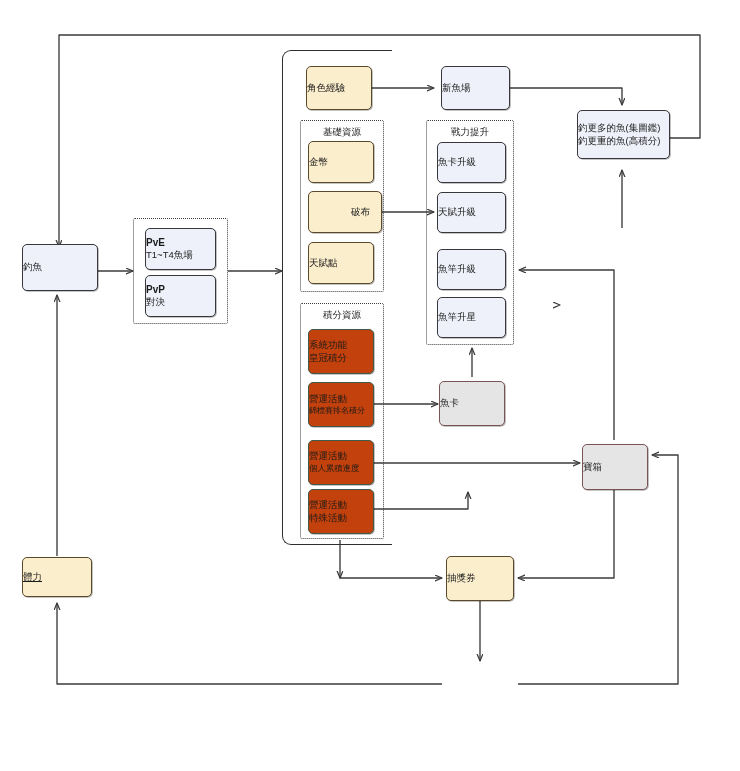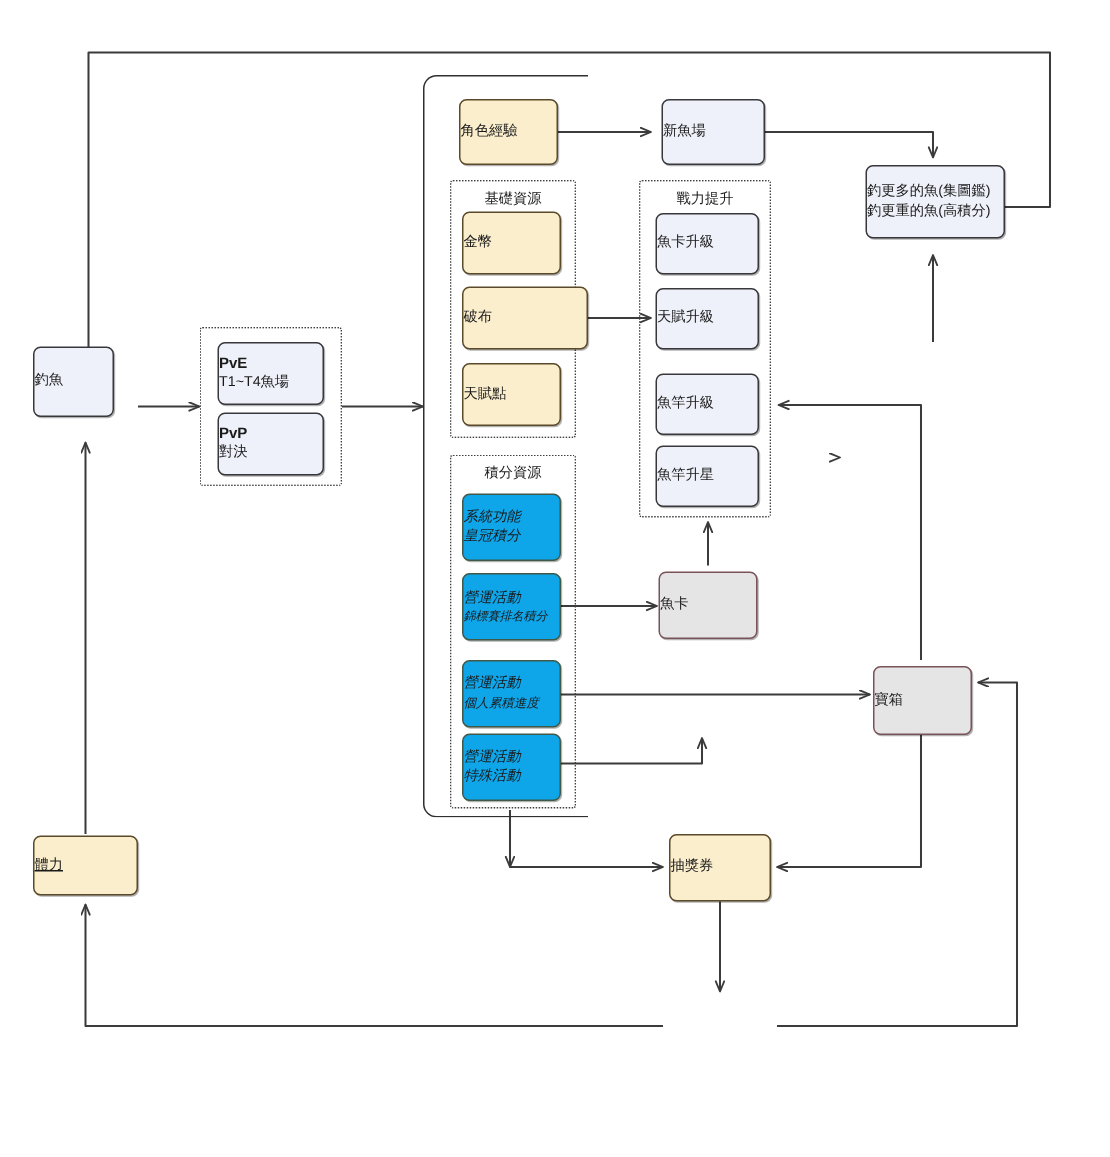--- a/index.html
+++ b/index.html
@@ -15,21 +15,21 @@
     border:1.4px solid #3b3b3b;border-radius:5px;
     display:flex;flex-direction:column;align-items:flex-start;justify-content:center;
     text-align:center;line-height:1.35;
     font-size:9.5px;color:#1a1a1a;
     box-shadow:0.8px 0.8px 0 rgba(0,0,0,0.30);
     z-index:3;
   }
   .node .ln{display:block;white-space:nowrap;}
   .n-blue{background:#eef1f9;border-color:#38383c;}
   .n-orange{background:#fbeecd;border-color:#5b4a2a;}
-  .n-green{background:#0ea5e9;border-color:#3f5a49;font-style:italic;}
+  .n-green{background:#c2410c;border-color:#3f5a49;}
   .n-pink{background:#e5e5e5;border-color:#7a5358;}
   .bold{font-weight:bold;font-size:10px;}
 
   .group{
     position:absolute;box-sizing:border-box;
     border:1.6px dotted #3f3f3f;border-radius:2px;
     background:transparent;z-index:1;
   }
   .group-label{
     position:absolute;width:100%;top:5px;left:0;
@@ -109,21 +109,21 @@
   </div>
 
   <div class="group" style="left:426px;top:120px;width:88px;height:225px;">
     <span class="group-label">戰力提升</span>
   </div>
 
   <div class="group" style="left:300px;top:303px;width:84px;height:236px;">
     <span class="group-label">積分資源</span>
   </div>
 
-  <div class="node n-blue" style="left:22px;top:231px;width:54px;height:47px;">
+  <div class="node n-blue" style="left:22px;top:244px;width:76px;height:47px;">
     <span class="ln">釣魚</span>
   </div>
 
   <div class="node n-blue" style="left:145px;top:228px;width:71px;height:42px;">
     <span class="ln bold">PvE</span>
     <span class="ln">T1~T4魚場</span>
   </div>
 
   <div class="node n-blue" style="left:145px;top:275px;width:71px;height:42px;">
     <span class="ln bold">PvP</span>
@@ -140,21 +140,21 @@
 
   <div class="node n-blue" style="left:577px;top:110px;width:93px;height:49px;">
     <span class="ln">釣更多的魚(集圖鑑)</span>
     <span class="ln">釣更重的魚(高積分)</span>
   </div>
 
   <div class="node n-orange" style="left:308px;top:141px;width:66px;height:42px;">
     <span class="ln">金幣</span>
   </div>
 
-  <div class="node n-orange" style="left:308px;top:191px;width:84px;height:42px;">
+  <div class="node n-orange" style="left:308px;top:191px;width:74px;height:42px;padding-left:42px;">
     <span class="ln">破布</span>
   </div>
 
   <div class="node n-orange" style="left:308px;top:242px;width:66px;height:42px;">
     <span class="ln">天賦點</span>
   </div>
 
   <div class="node n-blue" style="left:437px;top:192px;width:69px;height:41px;">
     <span class="ln">天賦升級</span>
   </div>

